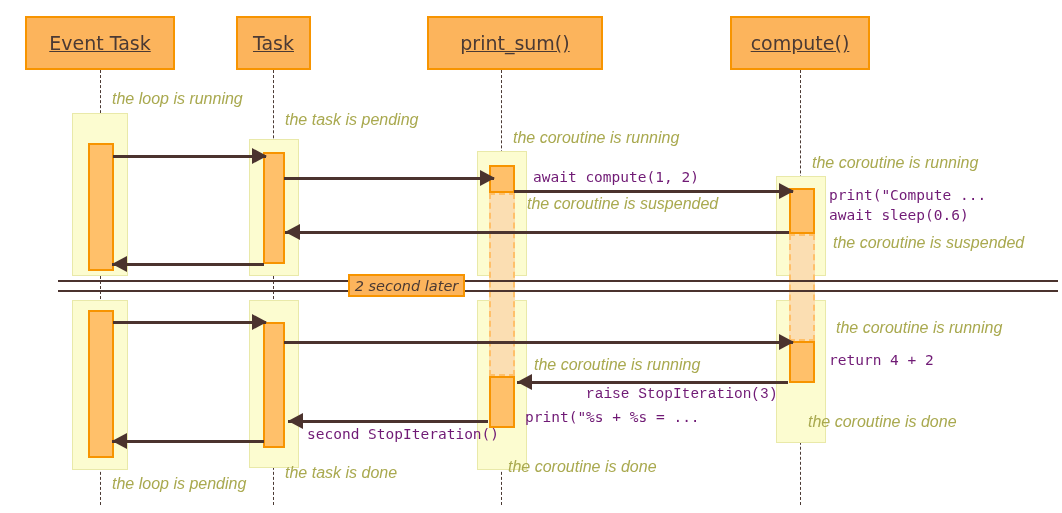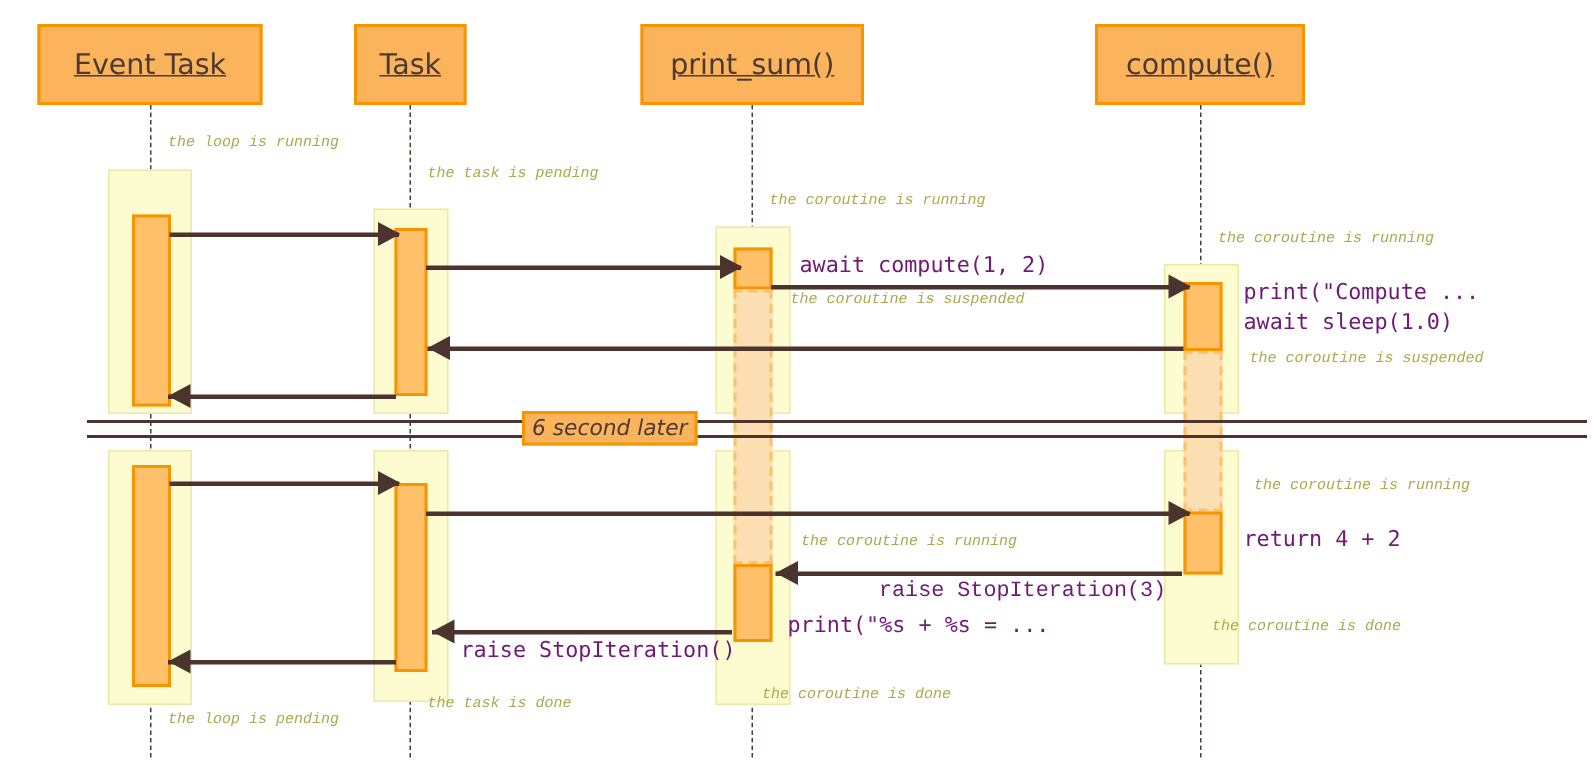--- a/index.html
+++ b/index.html
@@ -57,22 +57,22 @@
     position:absolute;width:0;height:0;
     border-top:8px solid transparent;
     border-bottom:8px solid transparent;
   }
   .arrow.right{border-left:15px solid #4B332E;}
   .arrow.left{border-right:15px solid #4B332E;}
 
   
   .note{
     position:absolute;white-space:nowrap;
-    font-style:italic;font-size:10px;color:#A9A94F;
-    font-family:Liberation Mono, monospace;
+    font-style:italic;font-size:16px;color:#A9A94F;
+    font-family:Liberation Sans, sans-serif;
   }
   .mono{
     position:absolute;white-space:nowrap;
     font-size:14.5px;color:#701a75;
     font-family:"DejaVu Sans Mono","Liberation Mono",monospace;
   }
 
   
   .divline{
     position:absolute;height:0;
@@ -121,21 +121,21 @@
       <div class="act suspended" style="left: 789px; top: 234px; width: 26px; height: 107px;"></div>
       <div class="act" style="left: 88px; top: 310px; width: 26px; height: 148px;"></div>
       <div class="act" style="left: 263px; top: 322px; width: 22px; height: 126px;"></div>
       <div class="act" style="left: 789px; top: 341px; width: 26px; height: 42px;"></div>
       <div class="act" style="left: 489px; top: 376px; width: 26px; height: 52px;"></div>
     </div>
 
   <div id="dividerlines">
       <div class="divline" style="left: 58px; top: 280px; width: 1000px;"></div>
       <div class="divline" style="left: 58px; top: 290px; width: 1000px;"></div>
-      <div class="divbadge" style="left: 348px; top: 274px; width: 117px; height: 23px;">6 second later</div>
+      <div class="divbadge" style="left: 348px; top: 274px; width: 117px; height: 23px;">2 second later</div>
     </div>
 
   <div id="messages">
       <div class="msgline" style="left: 113px; top: 155px; width: 153px;"></div>
       <div class="arrow right" style="top: 148px; left: 252px;"></div>
       <div class="msgline" style="left: 284px; top: 177px; width: 210px;"></div>
       <div class="arrow right" style="top: 170px; left: 480px;"></div>
       <div class="msgline" style="left: 514px; top: 190px; width: 279px;"></div>
       <div class="arrow right" style="top: 183px; left: 779px;"></div>
       <div class="msgline" style="left: 285px; top: 231px; width: 504px;"></div>
@@ -154,34 +154,34 @@
       <div class="arrow left" style="top: 433px; left: 112px;"></div>
     </div>
 
   <div id="participants">
       <div class="participant" style="left: 25px; top: 16px; width: 150px; height: 54px;">
         <span class="pname">Event Task</span>
       </div>
       <div class="participant" style="left: 236px; top: 16px; width: 75px; height: 54px;">
         <span class="pname">Task</span>
       </div>
-      <div class="participant" style="left: 427px; top: 16px; width: 149px; height: 54px;">
+      <div class="participant" style="left: 427px; top: 16px; width: 176px; height: 54px;">
         <span class="pname">print_sum()</span>
       </div>
       <div class="participant" style="left: 730px; top: 16px; width: 140px; height: 54px;">
         <span class="pname">compute()</span>
       </div>
     </div>
 
   <div id="texts">
       <div class="mono" style="left: 533px; top: 169px;">await compute(1, 2)</div>
       <div class="mono" style="left: 586px; top: 386px; font-family: Liberation Mono, monospace;">raise StopIteration(3)</div>
-      <div class="mono" style="left: 307px; top: 426px;">raise StopIteration()</div>
+      <div class="mono" style="left: 307px; top: 426px;">second StopIteration()</div>
       <div class="mono" style="left: 829px; top: 187px;">print("Compute ...</div>
-      <div class="mono" style="left: 829px; top: 207px;">await sleep(1.0)</div>
+      <div class="mono" style="left: 829px; top: 207px;">await sleep(0.6)</div>
       <div class="mono" style="left: 829px; top: 352px;">return 4 + 2</div>
       <div class="mono" style="left: 525px; top: 409px;">print("%s + %s = ...</div>
       <div class="note" style="left: 112px; top: 90px;">the loop is running</div>
       <div class="note" style="left: 285px; top: 111px;">the task is pending</div>
       <div class="note" style="left: 513px; top: 129px;">the coroutine is running</div>
       <div class="note" style="left: 812px; top: 154px;">the coroutine is running</div>
       <div class="note" style="left: 527px; top: 195px;">the coroutine is suspended</div>
       <div class="note" style="left: 833px; top: 234px;">the coroutine is suspended</div>
       <div class="note" style="left: 836px; top: 319px;">the coroutine is running</div>
       <div class="note" style="left: 534px; top: 356px;">the coroutine is running</div>

